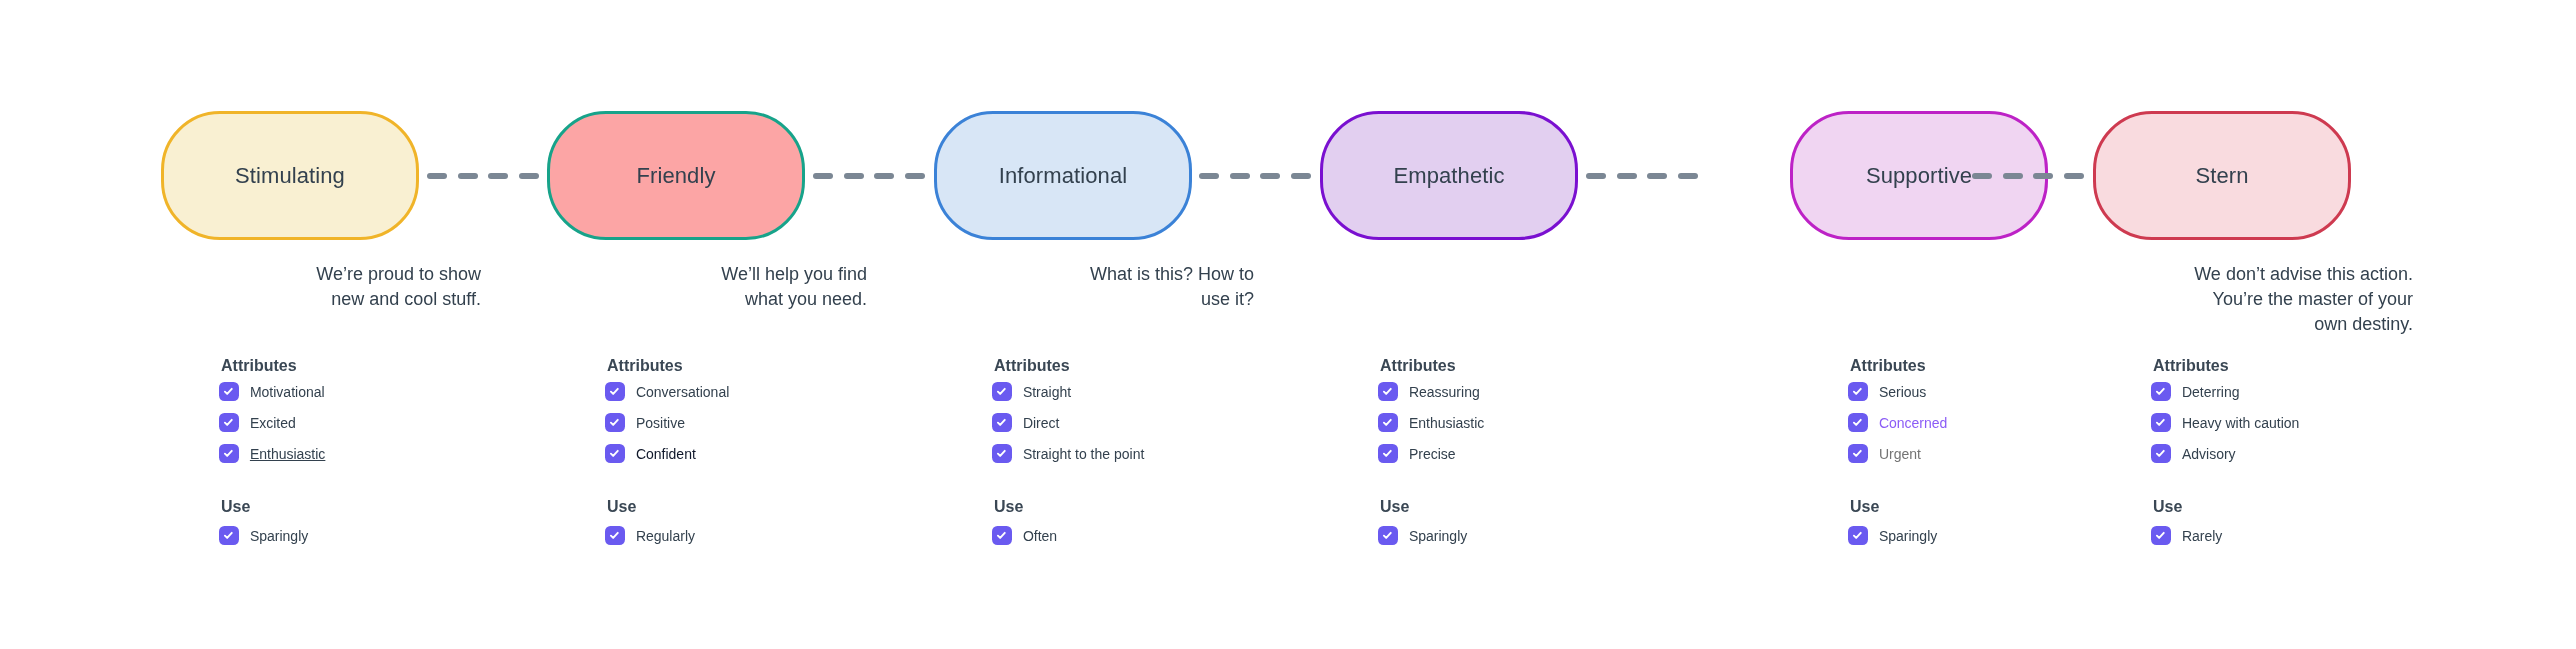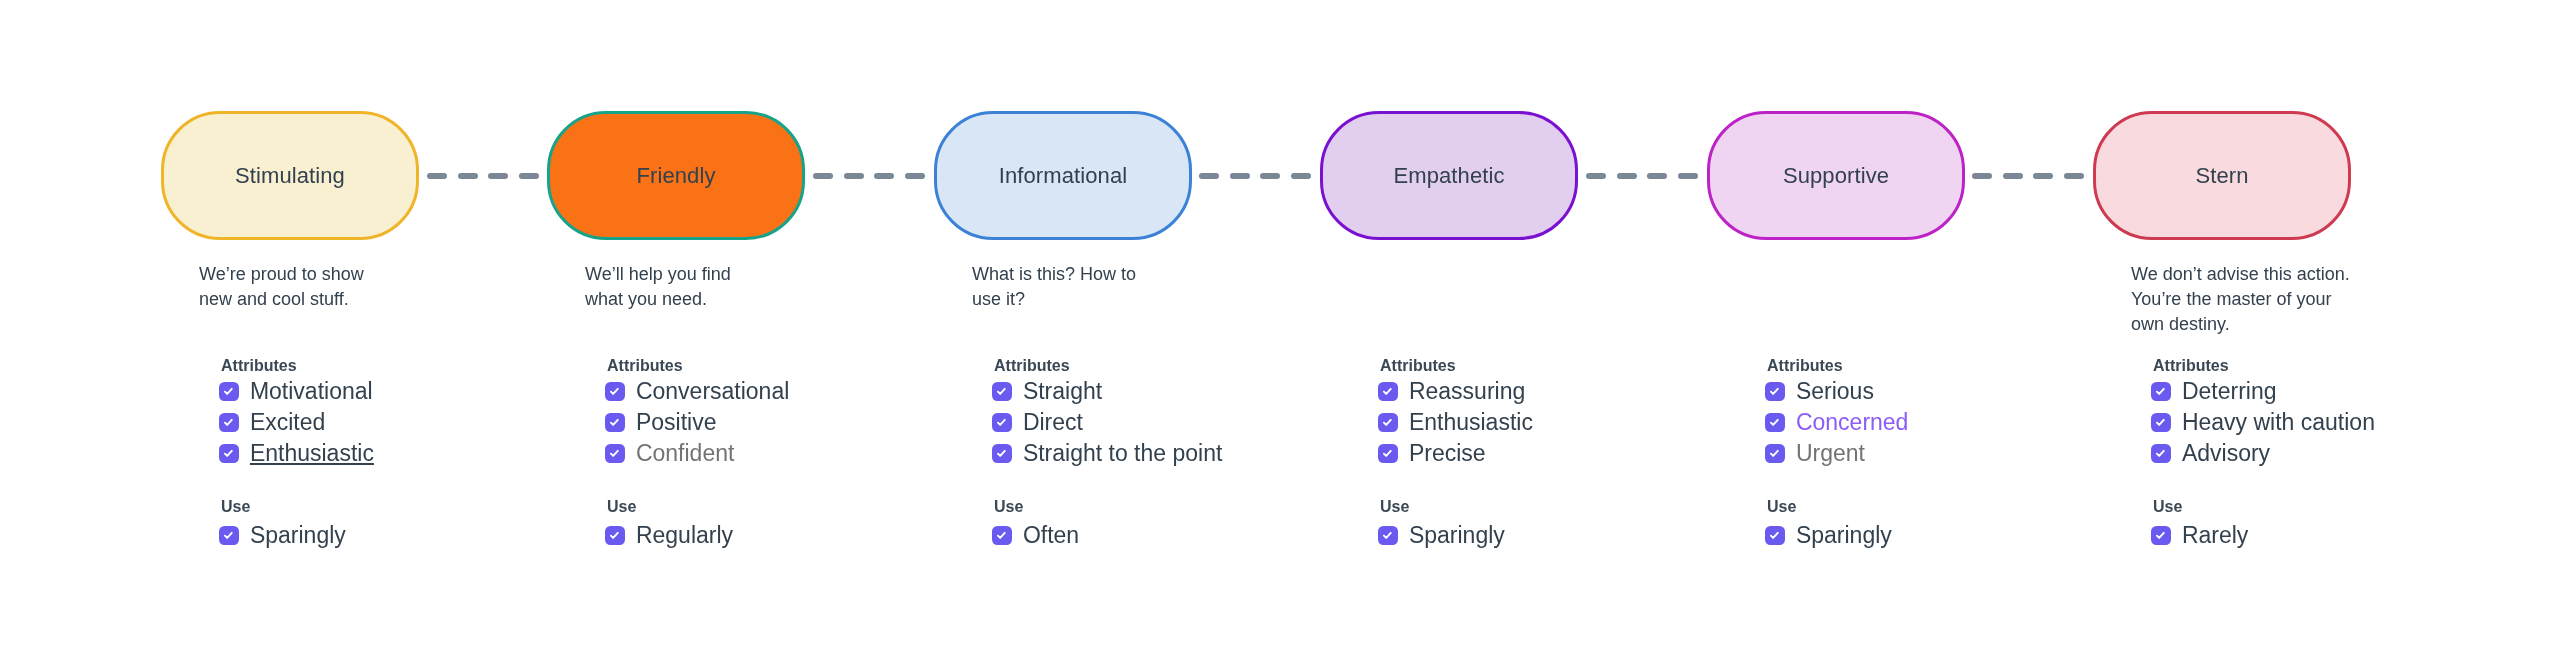--- a/index.html
+++ b/index.html
@@ -1,18 +1,18 @@
 <!DOCTYPE html>
 <html style="font-size:10.7px"><head>
 <meta charset="utf-8">
 <style>
   html,body { margin:0; padding:0; background:#ffffff; }
   .canvas {
     position:relative; width:2576px; height:649px; background:#ffffff;
-    font-family:"Liberation Sans", sans-serif; overflow:hidden;
+    font-family:"Liberation Sans", sans-serif; overflow:hidden;text-align:right;
   }
   .column { position:absolute; top:0; width:386px; height:649px; }
   .pill {
     position:absolute; left:0; top:111px; width:258px; height:129px;
     border-radius:59px; border:3.4px solid; box-sizing:border-box;
     display:flex; align-items:center; justify-content:center;
   }
   .pill-title { font-size:22px; letter-spacing:0.1px; }
   .desc {
     position:absolute; left:38px; top:262px; width:282px;
@@ -24,21 +24,21 @@
   .attr-heading { top:357px; }
   .use-heading  { top:498px; }
   .rows { position:absolute; left:58px; top:382px; }
   .row  { display:flex; align-items:center; height:19px; margin-bottom:12px; }
   .use-row { position:absolute; left:58px; top:526px; margin-bottom:0; }
   .checkbox {
     width:19.5px; height:19.5px; border-radius:5.4px; flex:0 0 auto;
     display:flex; align-items:center; justify-content:center;
   }
   .checkbox svg { width:12.7px; height:12.7px; display:block; }
-  .row-label { font-size:23px; margin-left:11.4px; white-space:nowrap; }
+  .row-label { font-size:14px; margin-left:11.4px; white-space:nowrap; }
   .connector {
     position:absolute; top:173px; height:6px;
     display:flex; align-items:center; gap:10.7px;
   }
   .dash { width:20px; height:6px; border-radius:3px; flex:0 0 auto; }
 </style>
 </head>
 <body>
 
 <div class="canvas" id="diagram" style="background: rgb(255, 255, 255); color: rgb(51, 65, 78);">
@@ -85,21 +85,21 @@
         <span class="row-label" style="color: rgb(51, 65, 78);">Sparingly</span>
       </div>
     </div>
     <div class="connector" style="left: 427px;">
       <span class="dash" style="background: rgb(123, 135, 148);"></span>
       <span class="dash" style="background: rgb(123, 135, 148);"></span>
       <span class="dash" style="background: rgb(123, 135, 148);"></span>
       <span class="dash" style="background: rgb(123, 135, 148);"></span>
     </div>
     <div class="column" style="left: 547px;">
-      <div class="pill" style="background: #f97316; border-color: rgb(23, 163, 138);">
+      <div class="pill" style="background: #fca5a5; border-color: rgb(23, 163, 138);">
         <span class="pill-title" style="color: rgb(51, 65, 78);">Friendly</span>
       </div>
       <div class="desc">We’ll help you find
 what you need.</div>
       <div class="section-heading attr-heading" style="color: rgb(58, 71, 84);">Attributes</div>
       <div class="rows">
         <div class="row">
           <span class="checkbox" style="background: rgb(106, 90, 240);">
             <svg viewBox="0 0 24 24">
               <path d="M5.5 12.6l4.3 4.3 8.7-9.6" fill="none" stroke="#FFFFFF" stroke-width="3.6" stroke-linecap="round" stroke-linejoin="round"></path>
@@ -114,21 +114,21 @@
             </svg>
           </span>
           <span class="row-label" style="color: rgb(51, 65, 78);">Positive</span>
         </div>
         <div class="row">
           <span class="checkbox" style="background: rgb(106, 90, 240);">
             <svg viewBox="0 0 24 24">
               <path d="M5.5 12.6l4.3 4.3 8.7-9.6" fill="none" stroke="#FFFFFF" stroke-width="3.6" stroke-linecap="round" stroke-linejoin="round"></path>
             </svg>
           </span>
-          <span class="row-label" style="color: #737373;">Confident</span>
+          <span class="row-label" style="color: #0f172a;">Confident</span>
         </div>
       </div>
       <div class="section-heading use-heading" style="color: rgb(58, 71, 84);">Use</div>
       <div class="row use-row">
         <span class="checkbox" style="background: rgb(106, 90, 240);">
           <svg viewBox="0 0 24 24">
             <path d="M5.5 12.6l4.3 4.3 8.7-9.6" fill="none" stroke="#FFFFFF" stroke-width="3.6" stroke-linecap="round" stroke-linejoin="round"></path>
           </svg>
         </span>
         <span class="row-label" style="color: rgb(51, 65, 78);">Regularly</span>
@@ -229,21 +229,21 @@
         </span>
         <span class="row-label" style="color: rgb(51, 65, 78);">Sparingly</span>
       </div>
     </div>
     <div class="connector" style="left: 1586px;">
       <span class="dash" style="background: rgb(123, 135, 148);"></span>
       <span class="dash" style="background: rgb(123, 135, 148);"></span>
       <span class="dash" style="background: rgb(123, 135, 148);"></span>
       <span class="dash" style="background: rgb(123, 135, 148);"></span>
     </div>
-    <div class="column" style="left: 1707px;">
+    <div class="column" style="left: 1790px;">
       <div class="pill" style="background: rgb(240, 213, 242); border-color: rgb(189, 34, 198);">
         <span class="pill-title" style="color: rgb(51, 65, 78);">Supportive</span>
       </div>
       <div class="section-heading attr-heading" style="color: rgb(58, 71, 84);">Attributes</div>
       <div class="rows">
         <div class="row">
           <span class="checkbox" style="background: rgb(106, 90, 240);">
             <svg viewBox="0 0 24 24">
               <path d="M5.5 12.6l4.3 4.3 8.7-9.6" fill="none" stroke="#FFFFFF" stroke-width="3.6" stroke-linecap="round" stroke-linejoin="round"></path>
             </svg>

